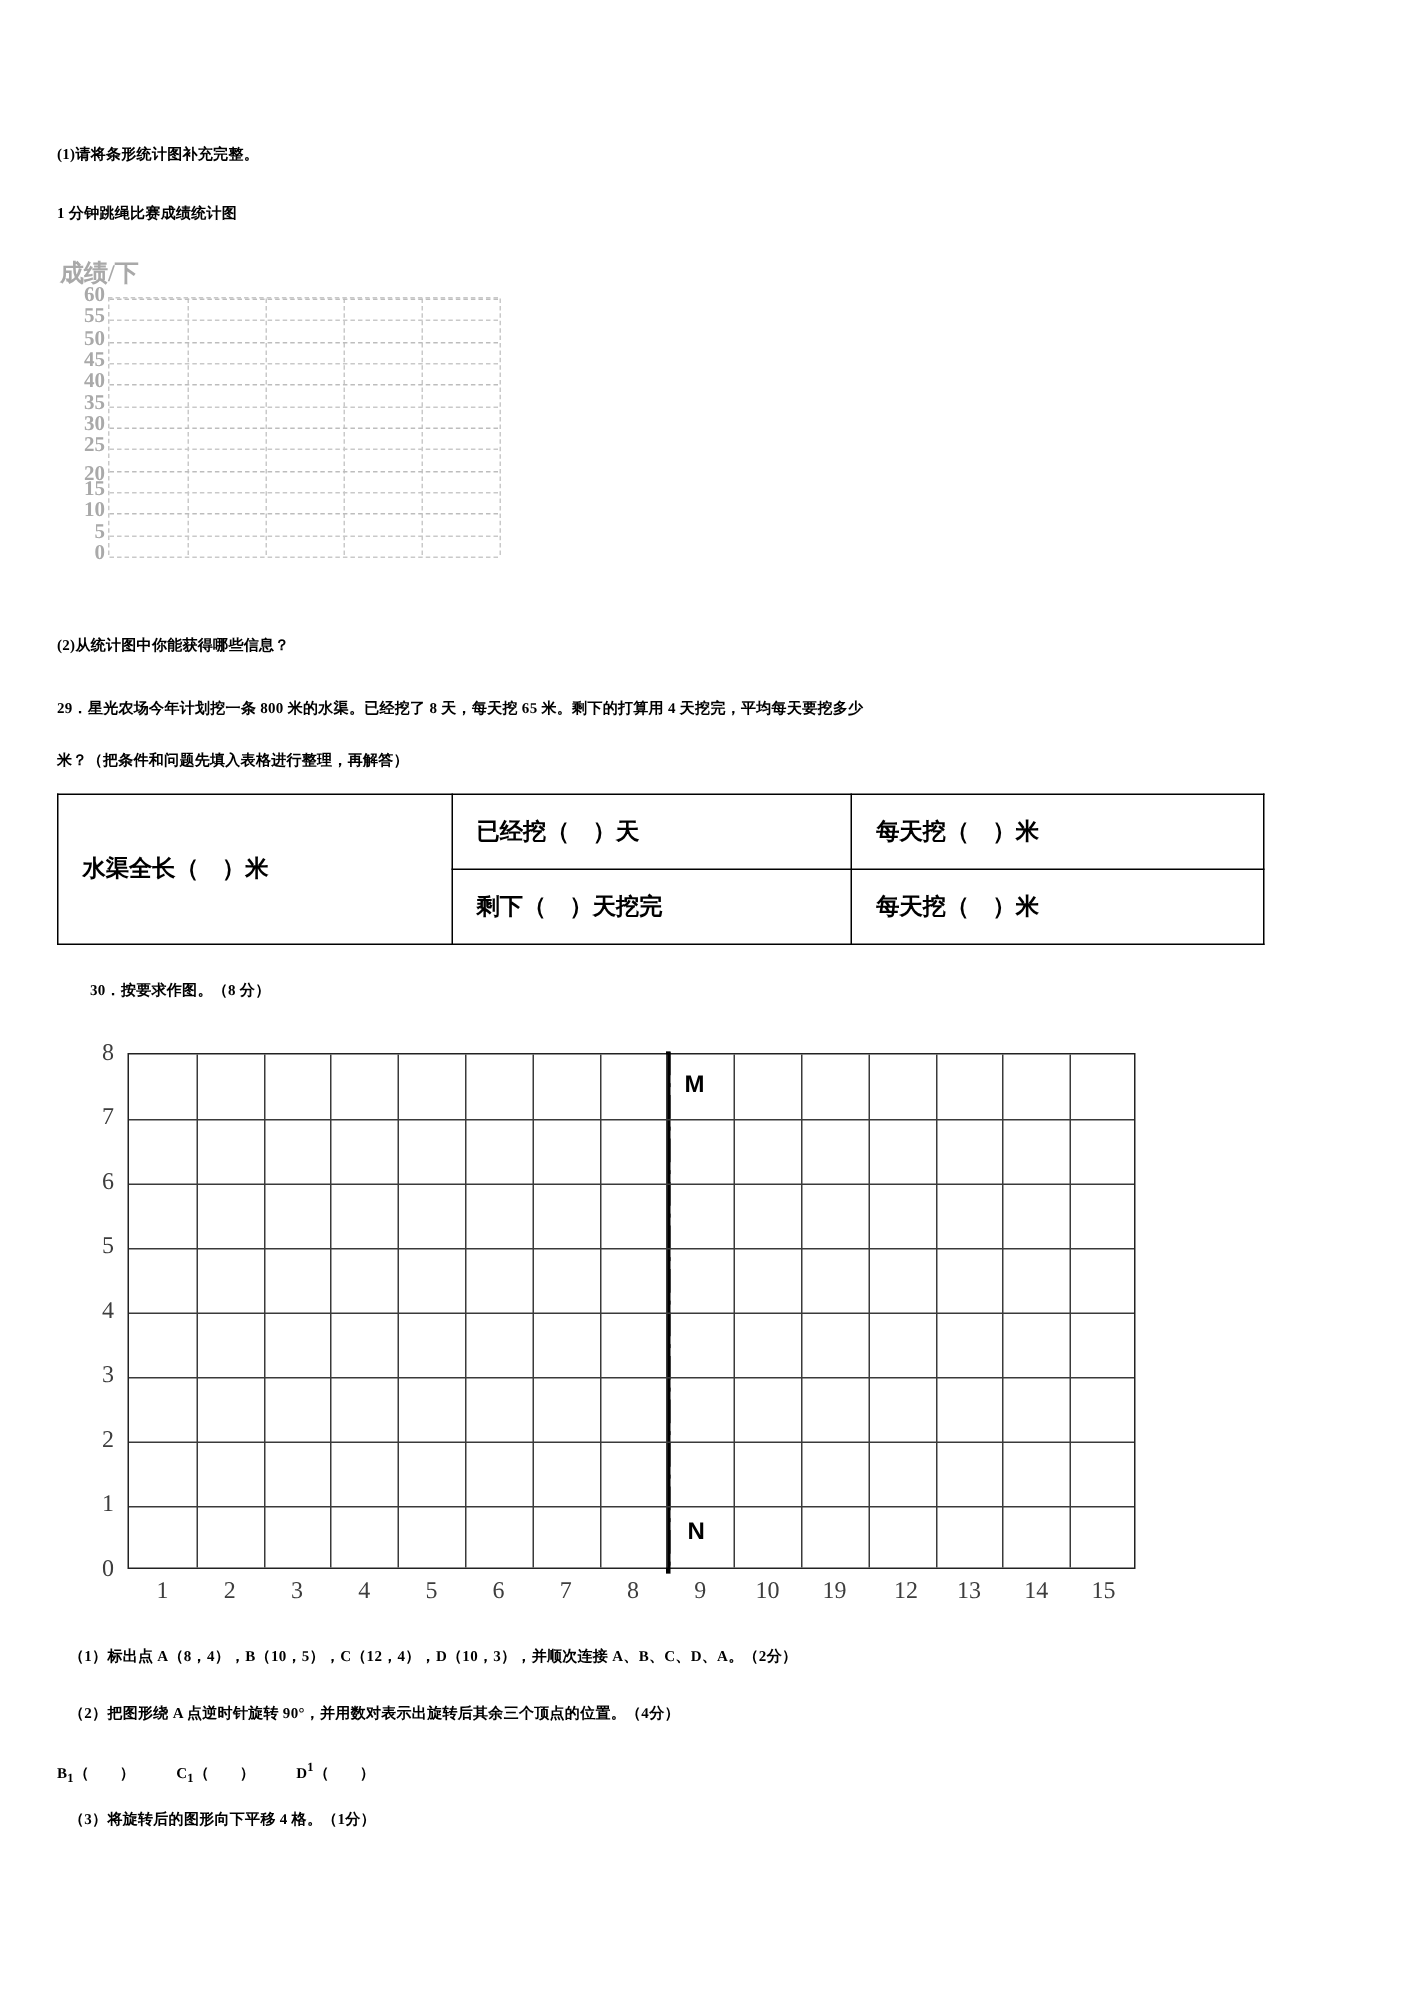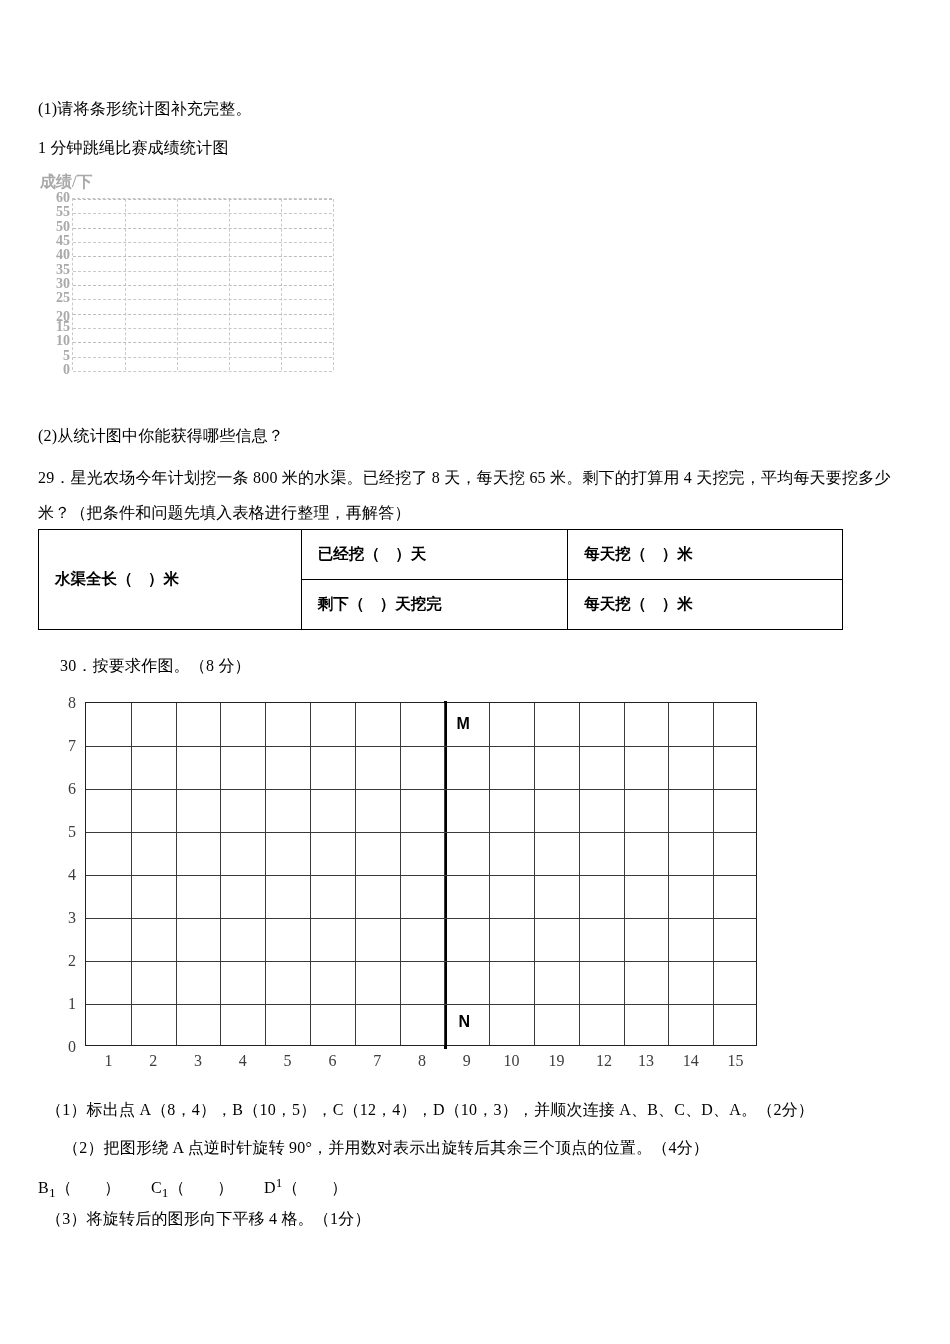--- a/index.html
+++ b/index.html
@@ -13,23 +13,23 @@
     height: 1344px;
     position: relative;
     font-family: "Liberation Serif", "DejaVu Serif", serif;
     color: #000000;
     overflow: hidden;
   }
 
   
   .txt {
     position: absolute;
-    font-size: 16px;
+    font-size: 10px;
     line-height: 1.45;
-    font-weight: 400;
+    font-weight: 700;
     letter-spacing: .2px;
     white-space: nowrap;
   }
 
   
   #bar-chart {
     position: absolute;
     left: 38px;
     top: 172px;
     width: 310px;
@@ -311,21 +311,21 @@
       <div class="xlab" style="left: 470.4px;">19</div>
       <div class="xlab" style="left: 518px;">12</div>
       <div class="xlab" style="left: 560px; text-align: center;">13</div>
       <div class="xlab" style="left: 604.8px;">14</div>
       <div class="xlab" style="left: 649.6px;">15</div>
     </div>
 </div>
 
 <div class="txt" id="q30-task1" style="left:46px; top:1098px;">（1）标出点 A（8，4），B（10，5），C（12，4），D（10，3），并顺次连接 A、B、C、D、A。（2分）</div>
 
-<div class="txt" id="q30-task2" style="left:46px; top:1136px;margin-left:17px;">（2）把图形绕 A 点逆时针旋转 90°，并用数对表示出旋转后其余三个顶点的位置。（4分）</div>
+<div class="txt" id="q30-task2" style="left:46px; top:1136px;">（2）把图形绕 A 点逆时针旋转 90°，并用数对表示出旋转后其余三个顶点的位置。（4分）</div>
 
 <div class="txt" id="q30-blanks" style="left:38px; top:1173px;">
   <span><span>B</span><sub>1</sub><span>（　　）</span></span>
   <span style="display:inline-block;width:22px"></span>
   <span><span>C</span><sub>1</sub><span>（　　）</span></span>
   <span style="display:inline-block;width:22px"></span>
   <span><span>D</span><sup>1</sup><span>（　　）</span></span>
 </div>
 
 <div class="txt" id="q30-task3" style="left:46px; top:1207px;">（3）将旋转后的图形向下平移 4 格。（1分）</div>

